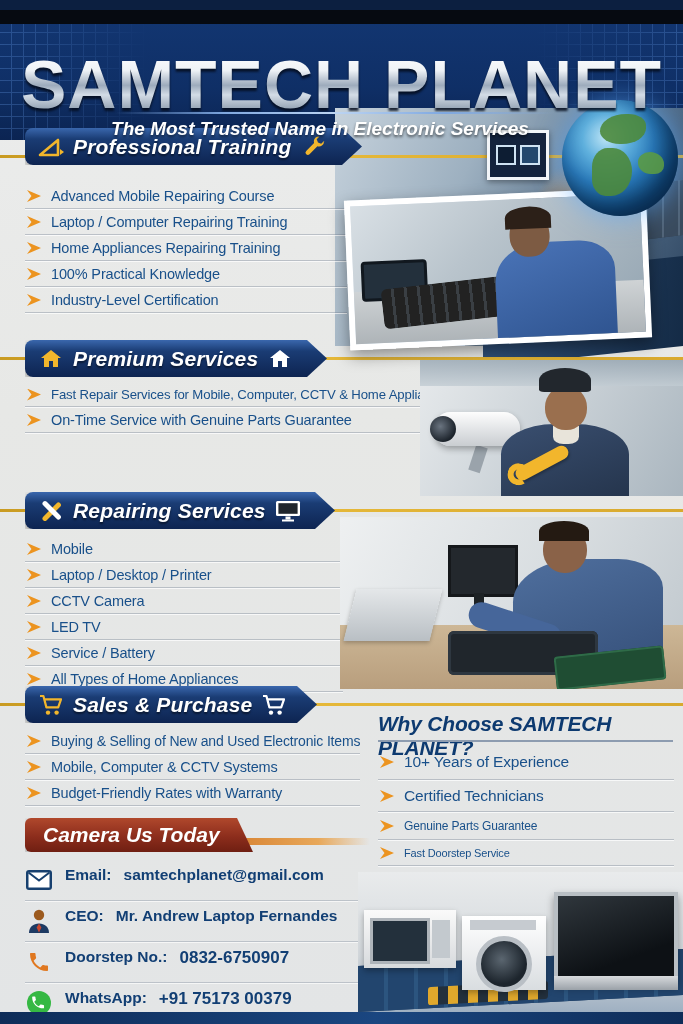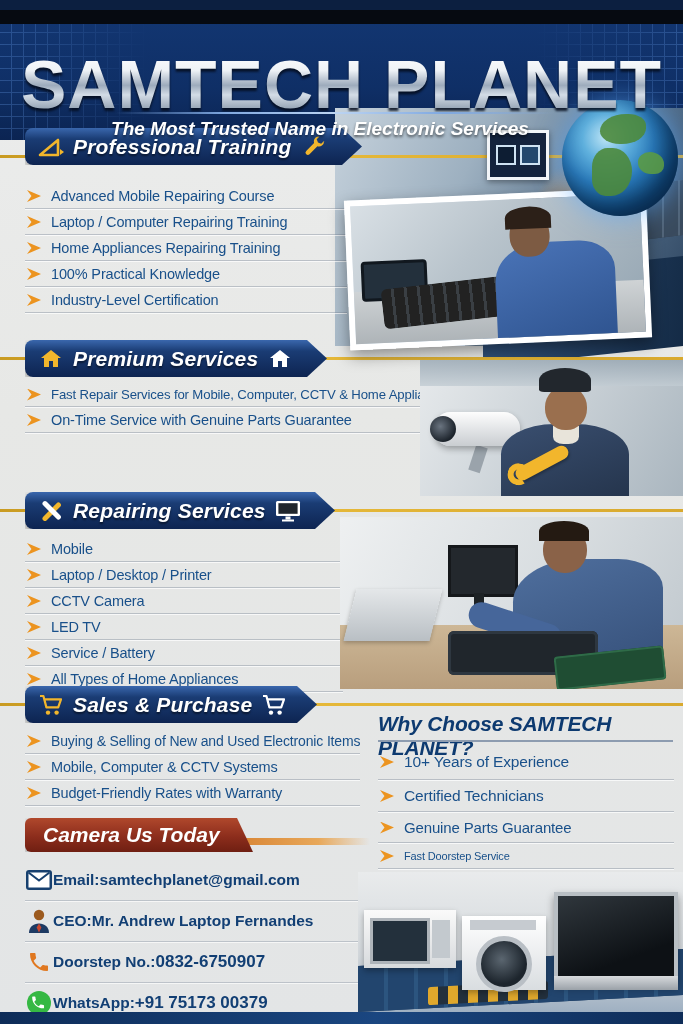--- a/index.html
+++ b/index.html
@@ -76,21 +76,21 @@
   
   .contact-banner{position:absolute;left:25px;top:818px;width:228px;height:34px;z-index:4;
     display:flex;align-items:center;padding:0 18px;box-sizing:border-box;
     background:linear-gradient(180deg,#b0482c 0%,#8c2d1c 55%,#6f1f12 100%);
     clip-path:polygon(0 0,calc(100% - 16px) 0,100% 100%,0 100%);
     color:#fff;font-style:italic;font-weight:800;font-size:21px;
     border-radius:6px 0 0 6px;box-shadow:0 3px 6px rgba(0,0,0,.3);}
   .contact-stripe{position:absolute;left:25px;top:838px;width:345px;height:7px;z-index:2;
     background:linear-gradient(90deg,#9c3a1e,#d47b2a 55%,#e8a85a 85%,rgba(232,168,90,0));}
   .contact-list{position:absolute;left:25px;top:860px;width:335px;z-index:3;display:flex;flex-direction:column;}
-  .crow{display:flex;align-items:center;padding:6px 0;
+  .crow{display:flex;align-items:flex-start;gap:12px;padding:6px 0;
     border-bottom:1px solid rgba(130,142,158,.4);box-shadow:0 1px 0 rgba(255,255,255,.65);}
   .crow:last-child{border-bottom:none;box-shadow:none;}
   .cicon{flex:0 0 auto;width:28px;height:28px;display:flex;align-items:center;justify-content:center;}
   .clabel{color:#123f74;font-weight:800;font-size:15.5px;white-space:nowrap;}
   .cvalue{color:#123f74;font-weight:800;font-size:15.5px;white-space:nowrap;}
   
   .photo{position:absolute;overflow:hidden;}
   .photo1{left:347px;top:194px;width:290px;height:138px;z-index:3;
     border:6px solid #fff;box-shadow:0 6px 16px rgba(0,0,0,.4);transform:rotate(-2.5deg);
     background:linear-gradient(135deg,#d9e0e5 0%,#b9c4cc 40%,#93a4b1 100%);}
@@ -353,21 +353,21 @@
     <div class="row" style="padding:7px 0 8px 2px">
         <span class="arrow"></span>
         <span class="itext" style="font-size:15.5px">10+ Years of Experience</span>
       </div>
     <div class="row" style="padding:7px 0 6px 2px">
         <span class="arrow"></span>
         <span class="itext" style="font-size:15.5px">Certified Technicians</span>
       </div>
     <div class="row" style="padding:7px 0 6px 2px">
         <span class="arrow"></span>
-        <span class="itext" style="font-size:15px">Genuine Parts Guarantee</span>
+        <span class="itext" style="font-size:12px">Genuine Parts Guarantee</span>
       </div>
     <div class="row" style="padding:7px 0 6px 2px">
         <span class="arrow"></span>
         <span class="itext" style="font-size:11px">Fast Doorstep Service</span>
       </div>
     <div class="row" style="padding:7px 0 6px 2px">
         <span class="arrow"></span>
         <span class="itext" style="font-size:15px">Affordable Price – Premium Quality</span>
       </div>
   </div>

